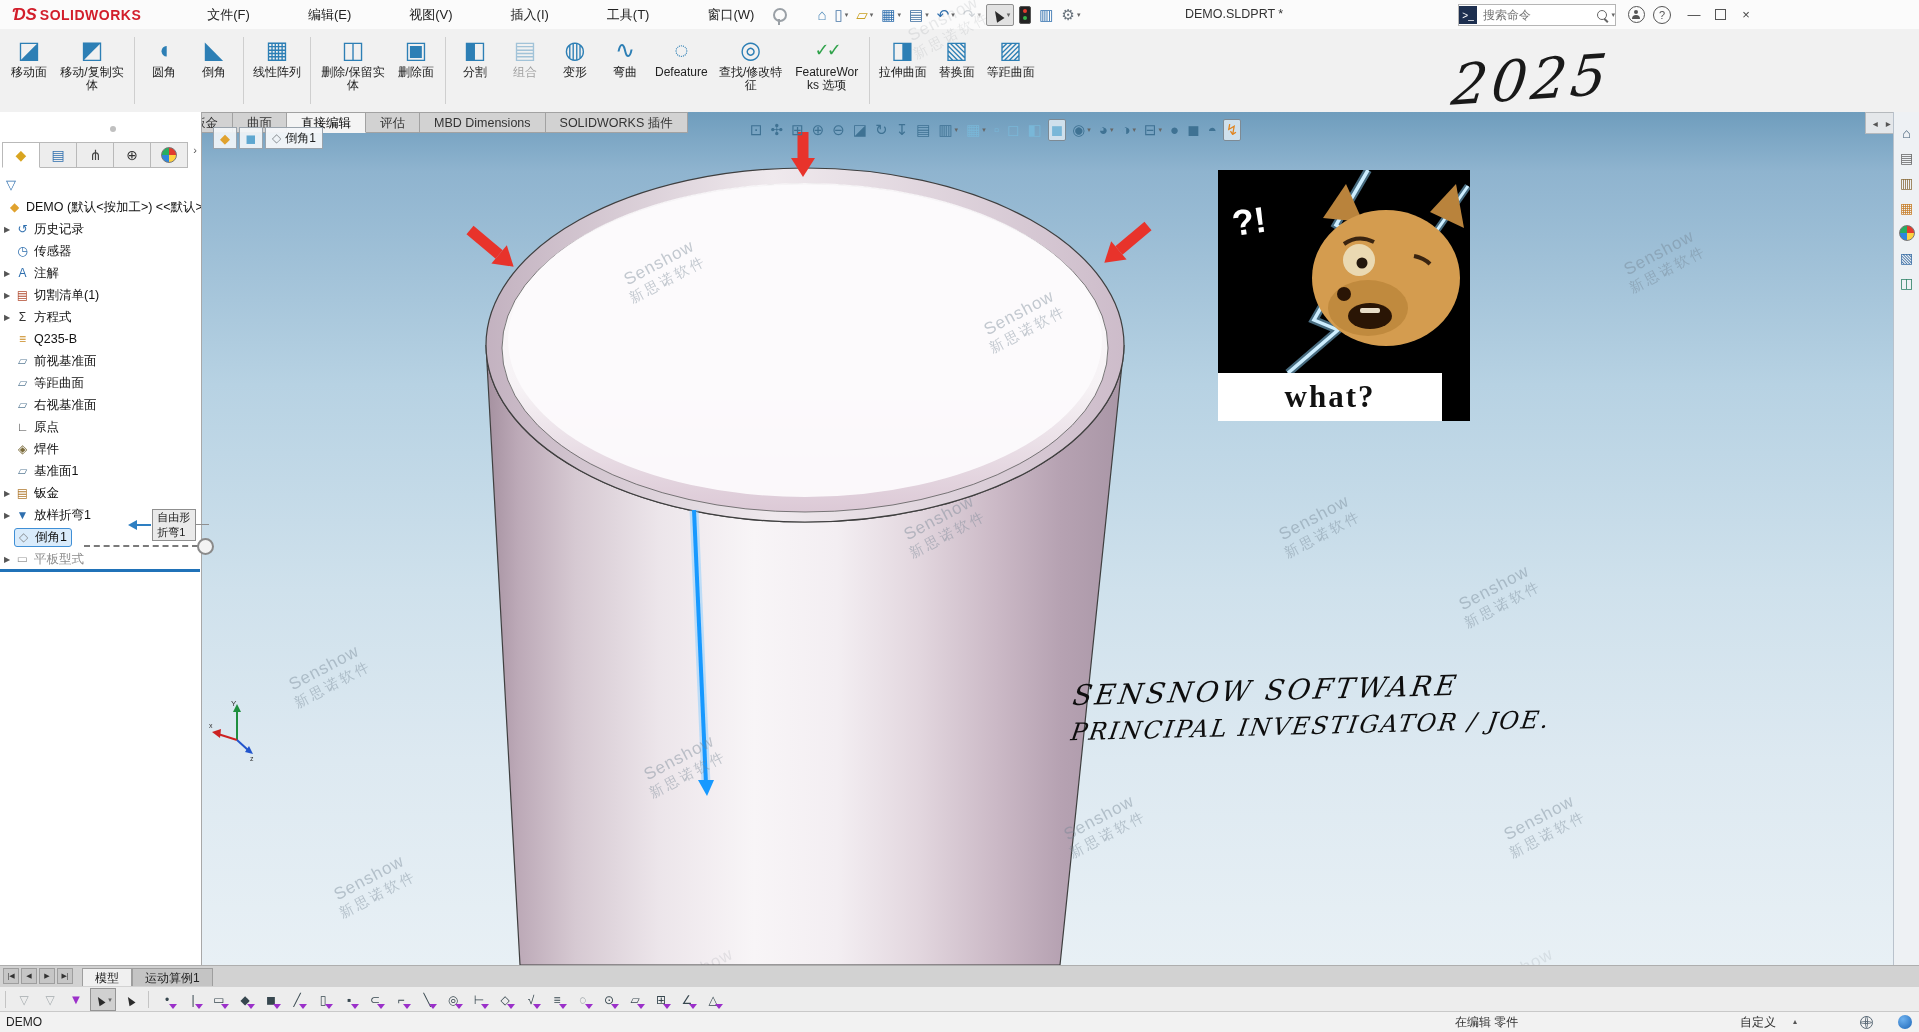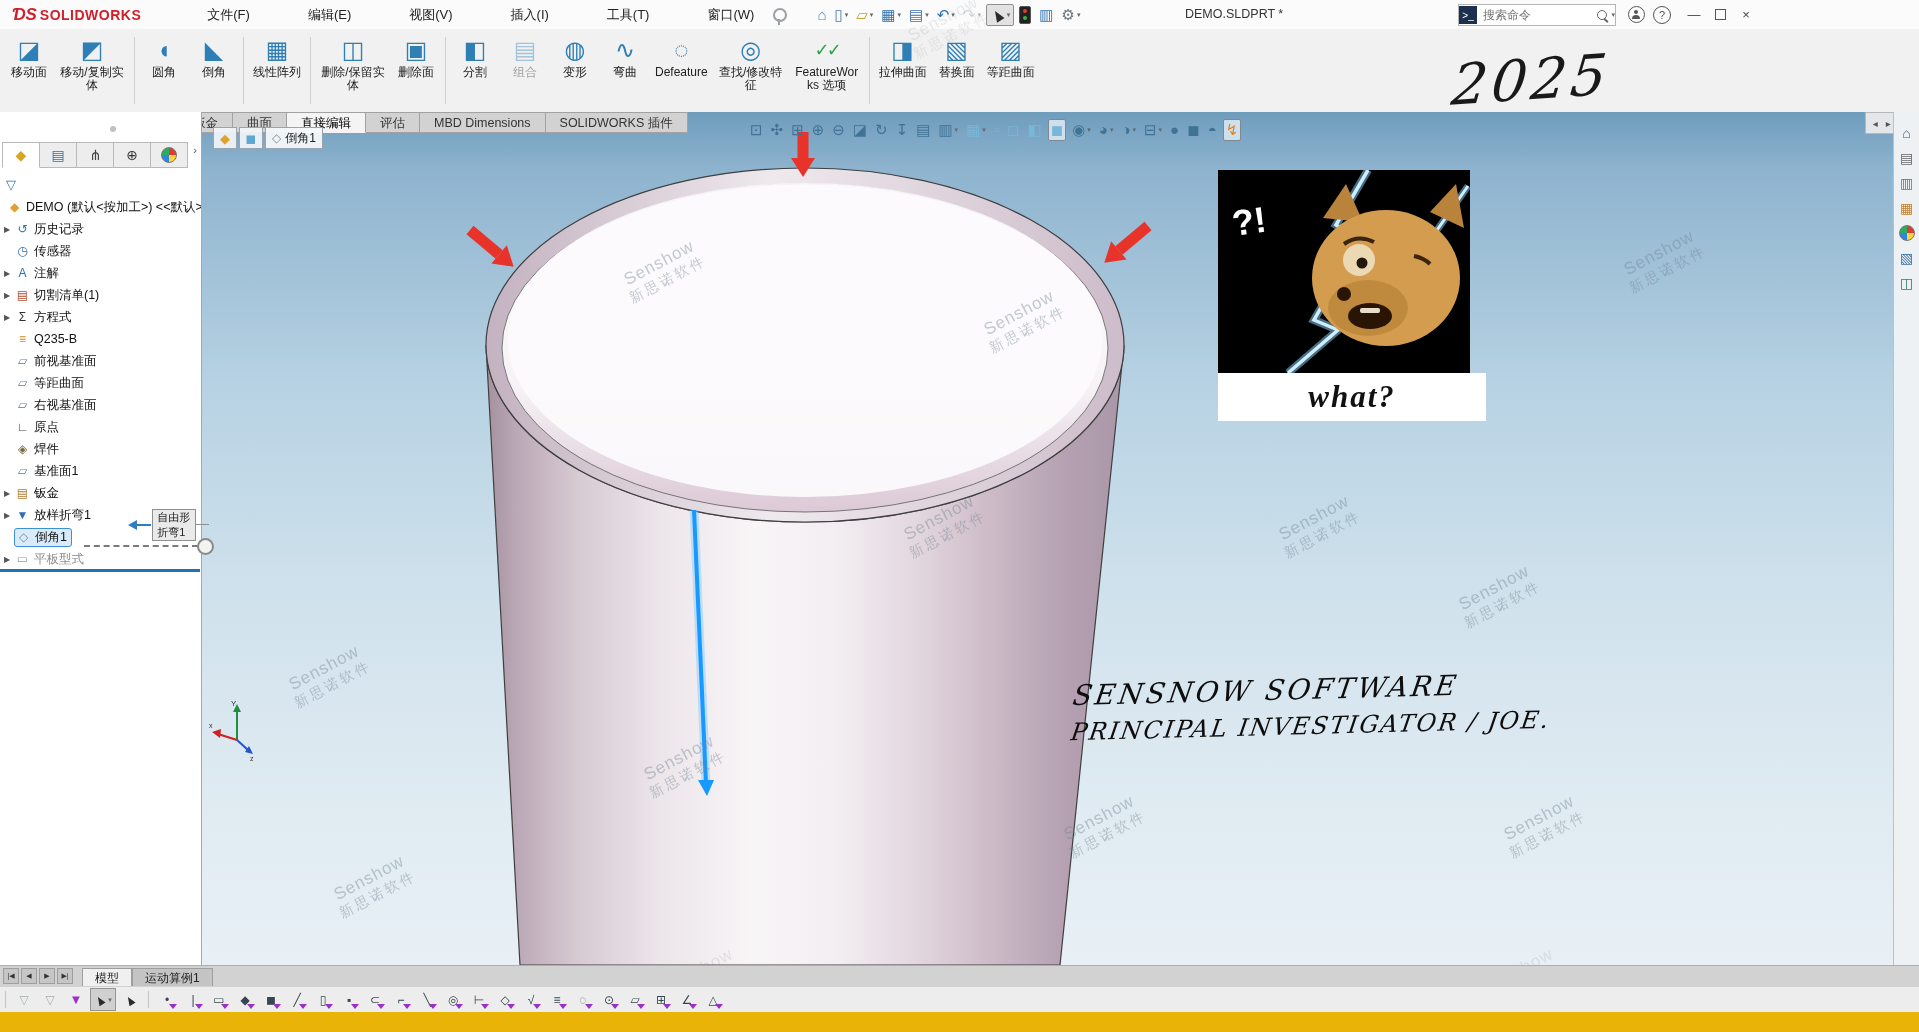--- a/index.html
+++ b/index.html
@@ -63,22 +63,22 @@
   .hbtn .hg{font-size:15px;color:#3f7293;line-height:18px;}
   .hbtn.cube .hg{color:#79b7d8;}
   .hbtn.boxed{border:1px solid #7d8a94;background:#cfe0ec;}
   .hbtn.accent .hg{color:#e0841f;}
   #breadcrumb{position:absolute;left:12px;top:15px;display:flex;align-items:center;z-index:7;}
   .bc-btn{width:22px;height:20px;background:rgba(244,247,250,.9);border:1px solid #9aa4ad;display:flex;align-items:center;justify-content:center;font-size:13px;margin-right:2px;}
   .bc-chip{height:20px;background:rgba(244,247,250,.95);border:1px solid #9aa4ad;display:flex;align-items:center;padding:0 6px;font-size:12px;}
   .bc-chip .ci{margin-right:4px;color:#8a8f94;}
   
   #meme{position:absolute;left:1017px;top:58px;width:252px;height:251px;background:#000;z-index:6;}
-  #meme-caption{position:absolute;left:0;bottom:0;width:268px;height:48px;background:#fff;display:flex;align-items:center;justify-content:center;
-    font-family:"Liberation Serif","DejaVu Serif",serif;font-weight:bold;font-size:31px;color:#111;letter-spacing:2px;font-style:italic;}
+  #meme-caption{position:absolute;left:0;bottom:0;width:224px;height:48px;background:#fff;display:flex;align-items:center;justify-content:center;
+    font-family:"Liberation Serif","DejaVu Serif",serif;font-weight:bold;font-size:31px;color:#111;letter-spacing:2px;}
   
   .sig{position:absolute;z-index:6;font-family:"DejaVu Serif","Liberation Serif",serif;font-style:italic;color:#0e0e0e;transform:rotate(-1.5deg) skewX(-10deg);white-space:nowrap;}
   #sig1{left:872px;top:562px;font-size:28px;letter-spacing:3px;}
   #sig2{left:870px;top:600px;font-size:24px;letter-spacing:2px;}
   
   #tree-panel{position:absolute;left:0;top:112px;width:201px;height:853px;background:#fff;border-right:1px solid #a8a8a8;z-index:8;}
   #panel-grip{position:absolute;left:110px;top:14px;width:6px;height:6px;border-radius:50%;background:#c0c0c0;}
   #panel-tabs{position:absolute;left:2px;top:30px;display:flex;height:26px;}
   .ptab{width:36px;border:1px solid #b9b9b9;border-left:none;background:#ededed;display:flex;align-items:center;justify-content:center;font-size:14px;}
   .ptab:first-child{border-left:1px solid #b9b9b9;}
@@ -797,20 +797,28 @@
       <div class="fbtn">
         <span>∠</span>
         <span class="mini-funnel"></span>
       </div>
       <div class="fbtn">
         <span>△</span>
         <span class="mini-funnel"></span>
       </div>
     </div>
 
+  <div id="statusbar">
+    <span id="status-left">DEMO</span>
+    <span id="status-editing">在编辑 零件</span>
+    <span id="status-custom">自定义</span>
+    <span id="status-caret">▴</span>
+    <span class="globe"></span>
+    <span id="webdot"></span>
+  </div>
 
   <div id="wmlayer">
       <div class="wm faint" style="left: 905px; top: 8px;">
         <div class="w1">Senshow</div>
         <div class="w2">新思诺软件</div>
       </div>
       <div class="wm faint" style="left: 38px; top: 300px;">
         <div class="w1">Senshow</div>
         <div class="w2">新思诺软件</div>
       </div>

